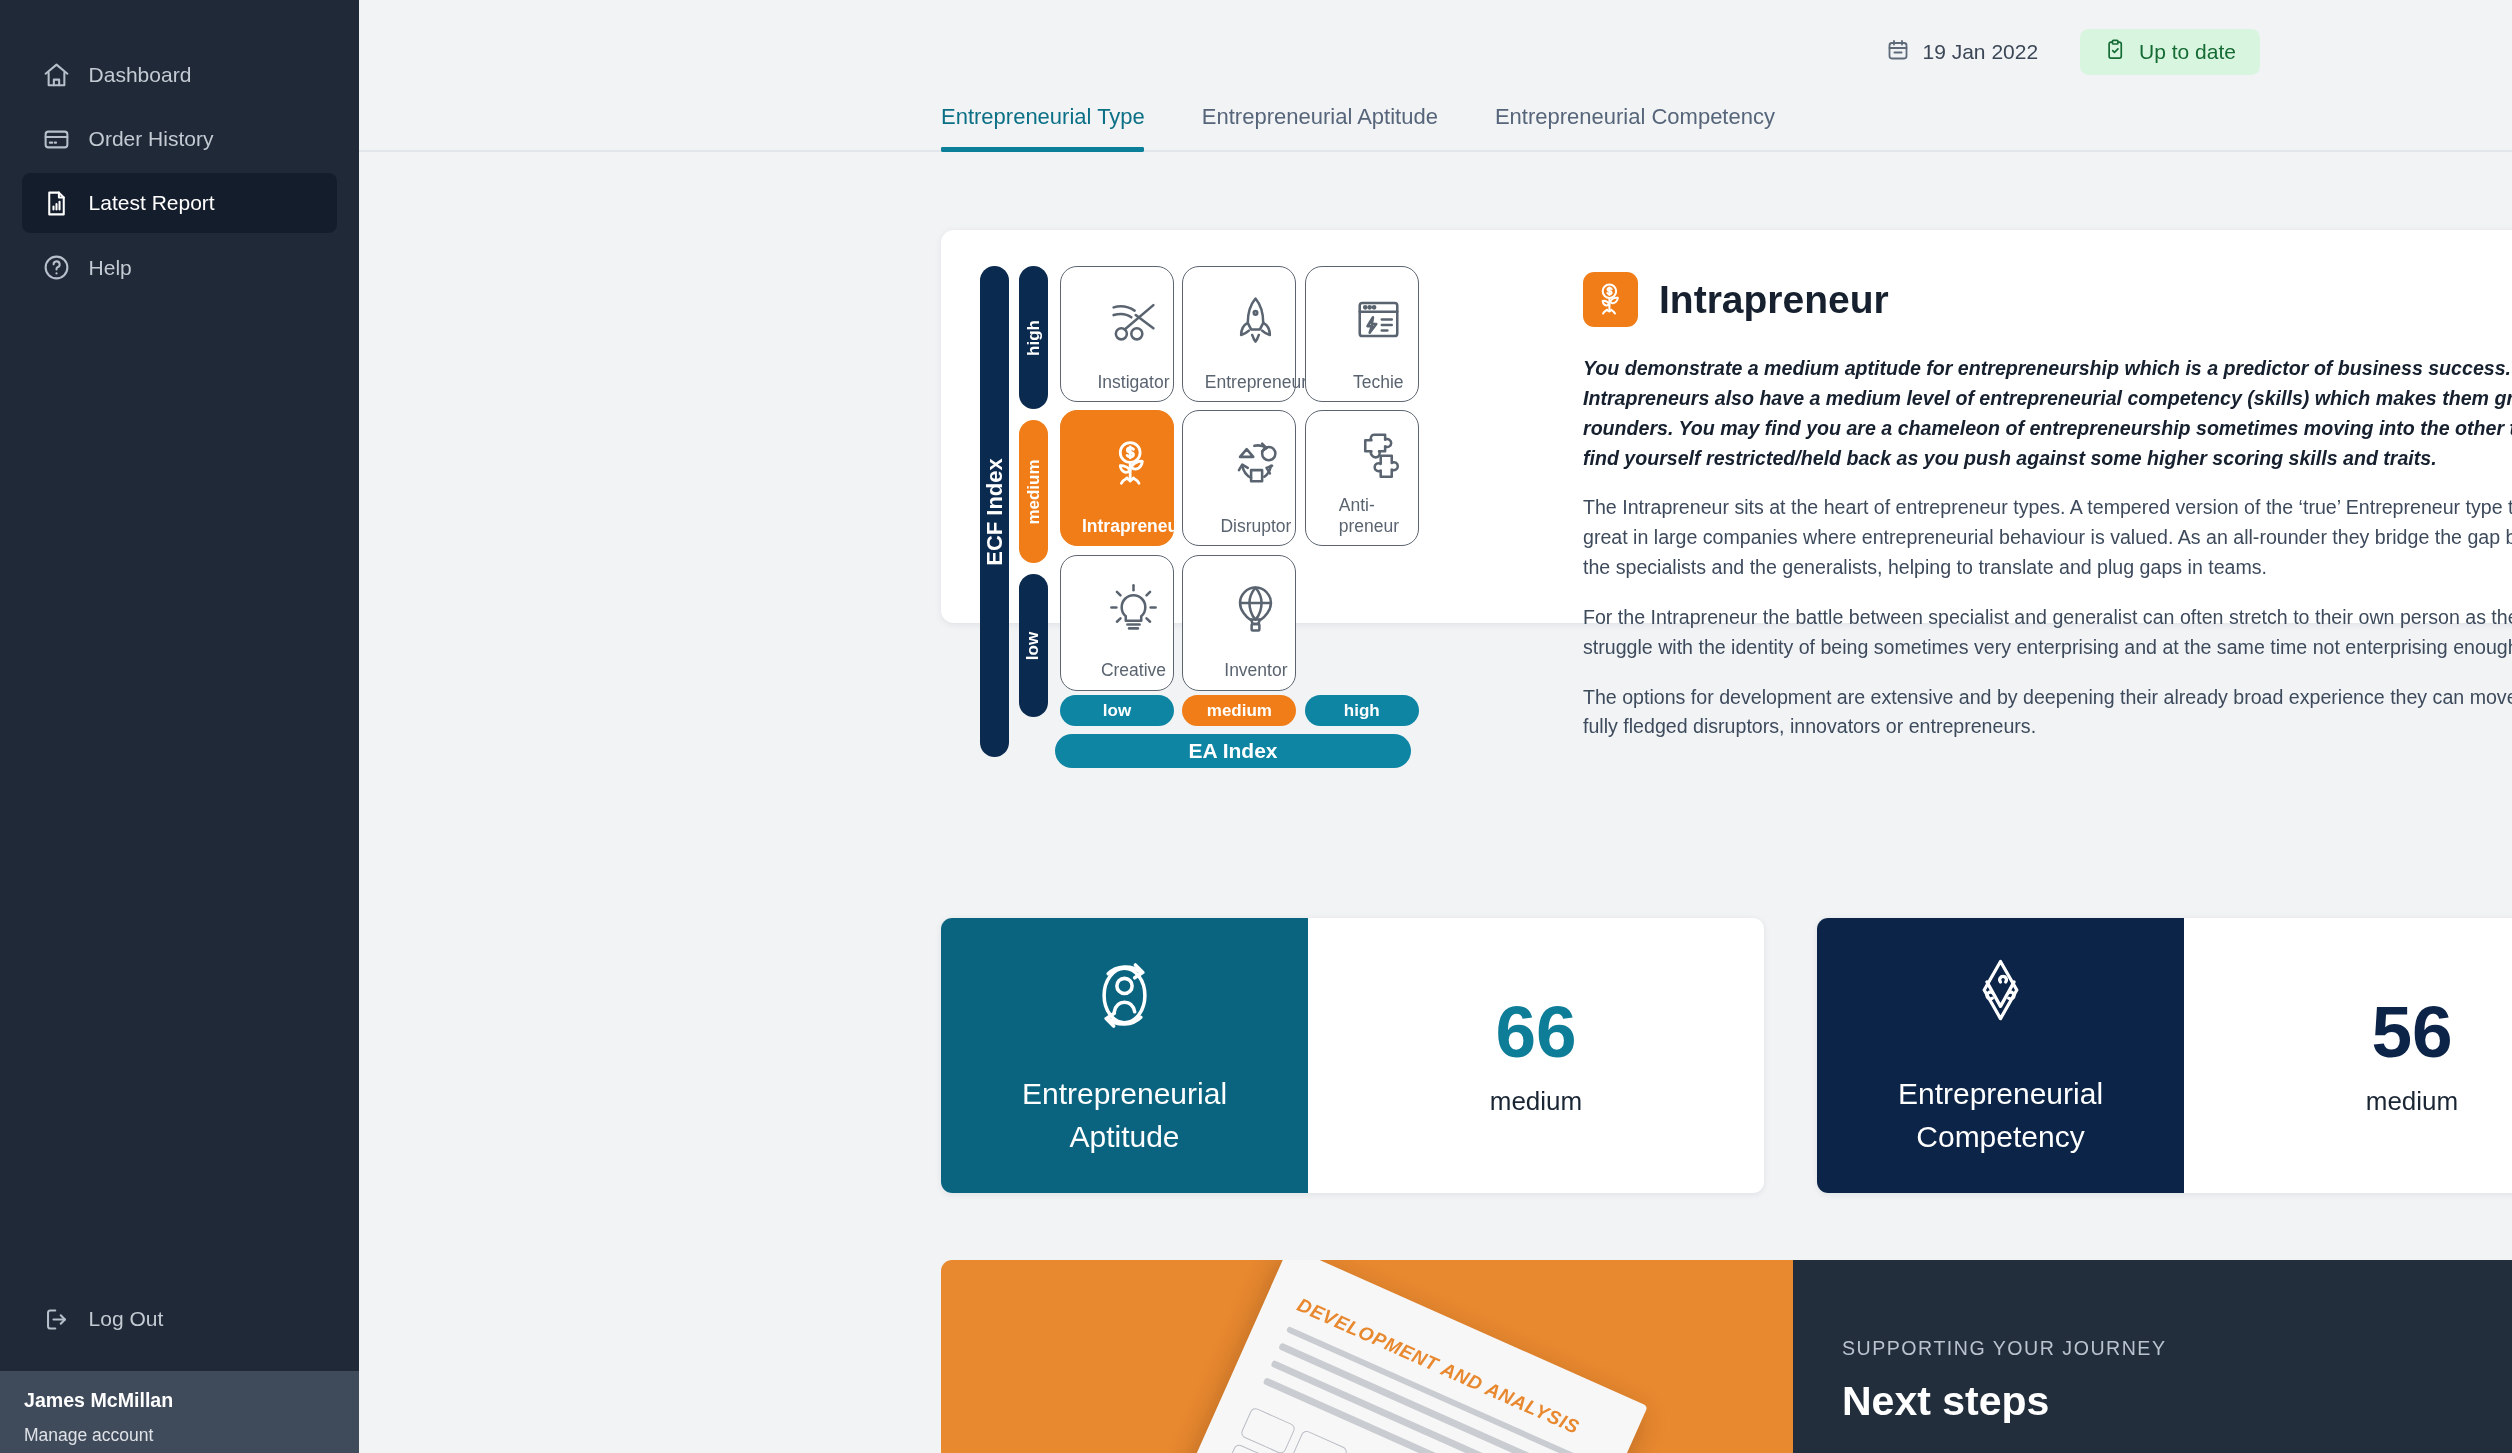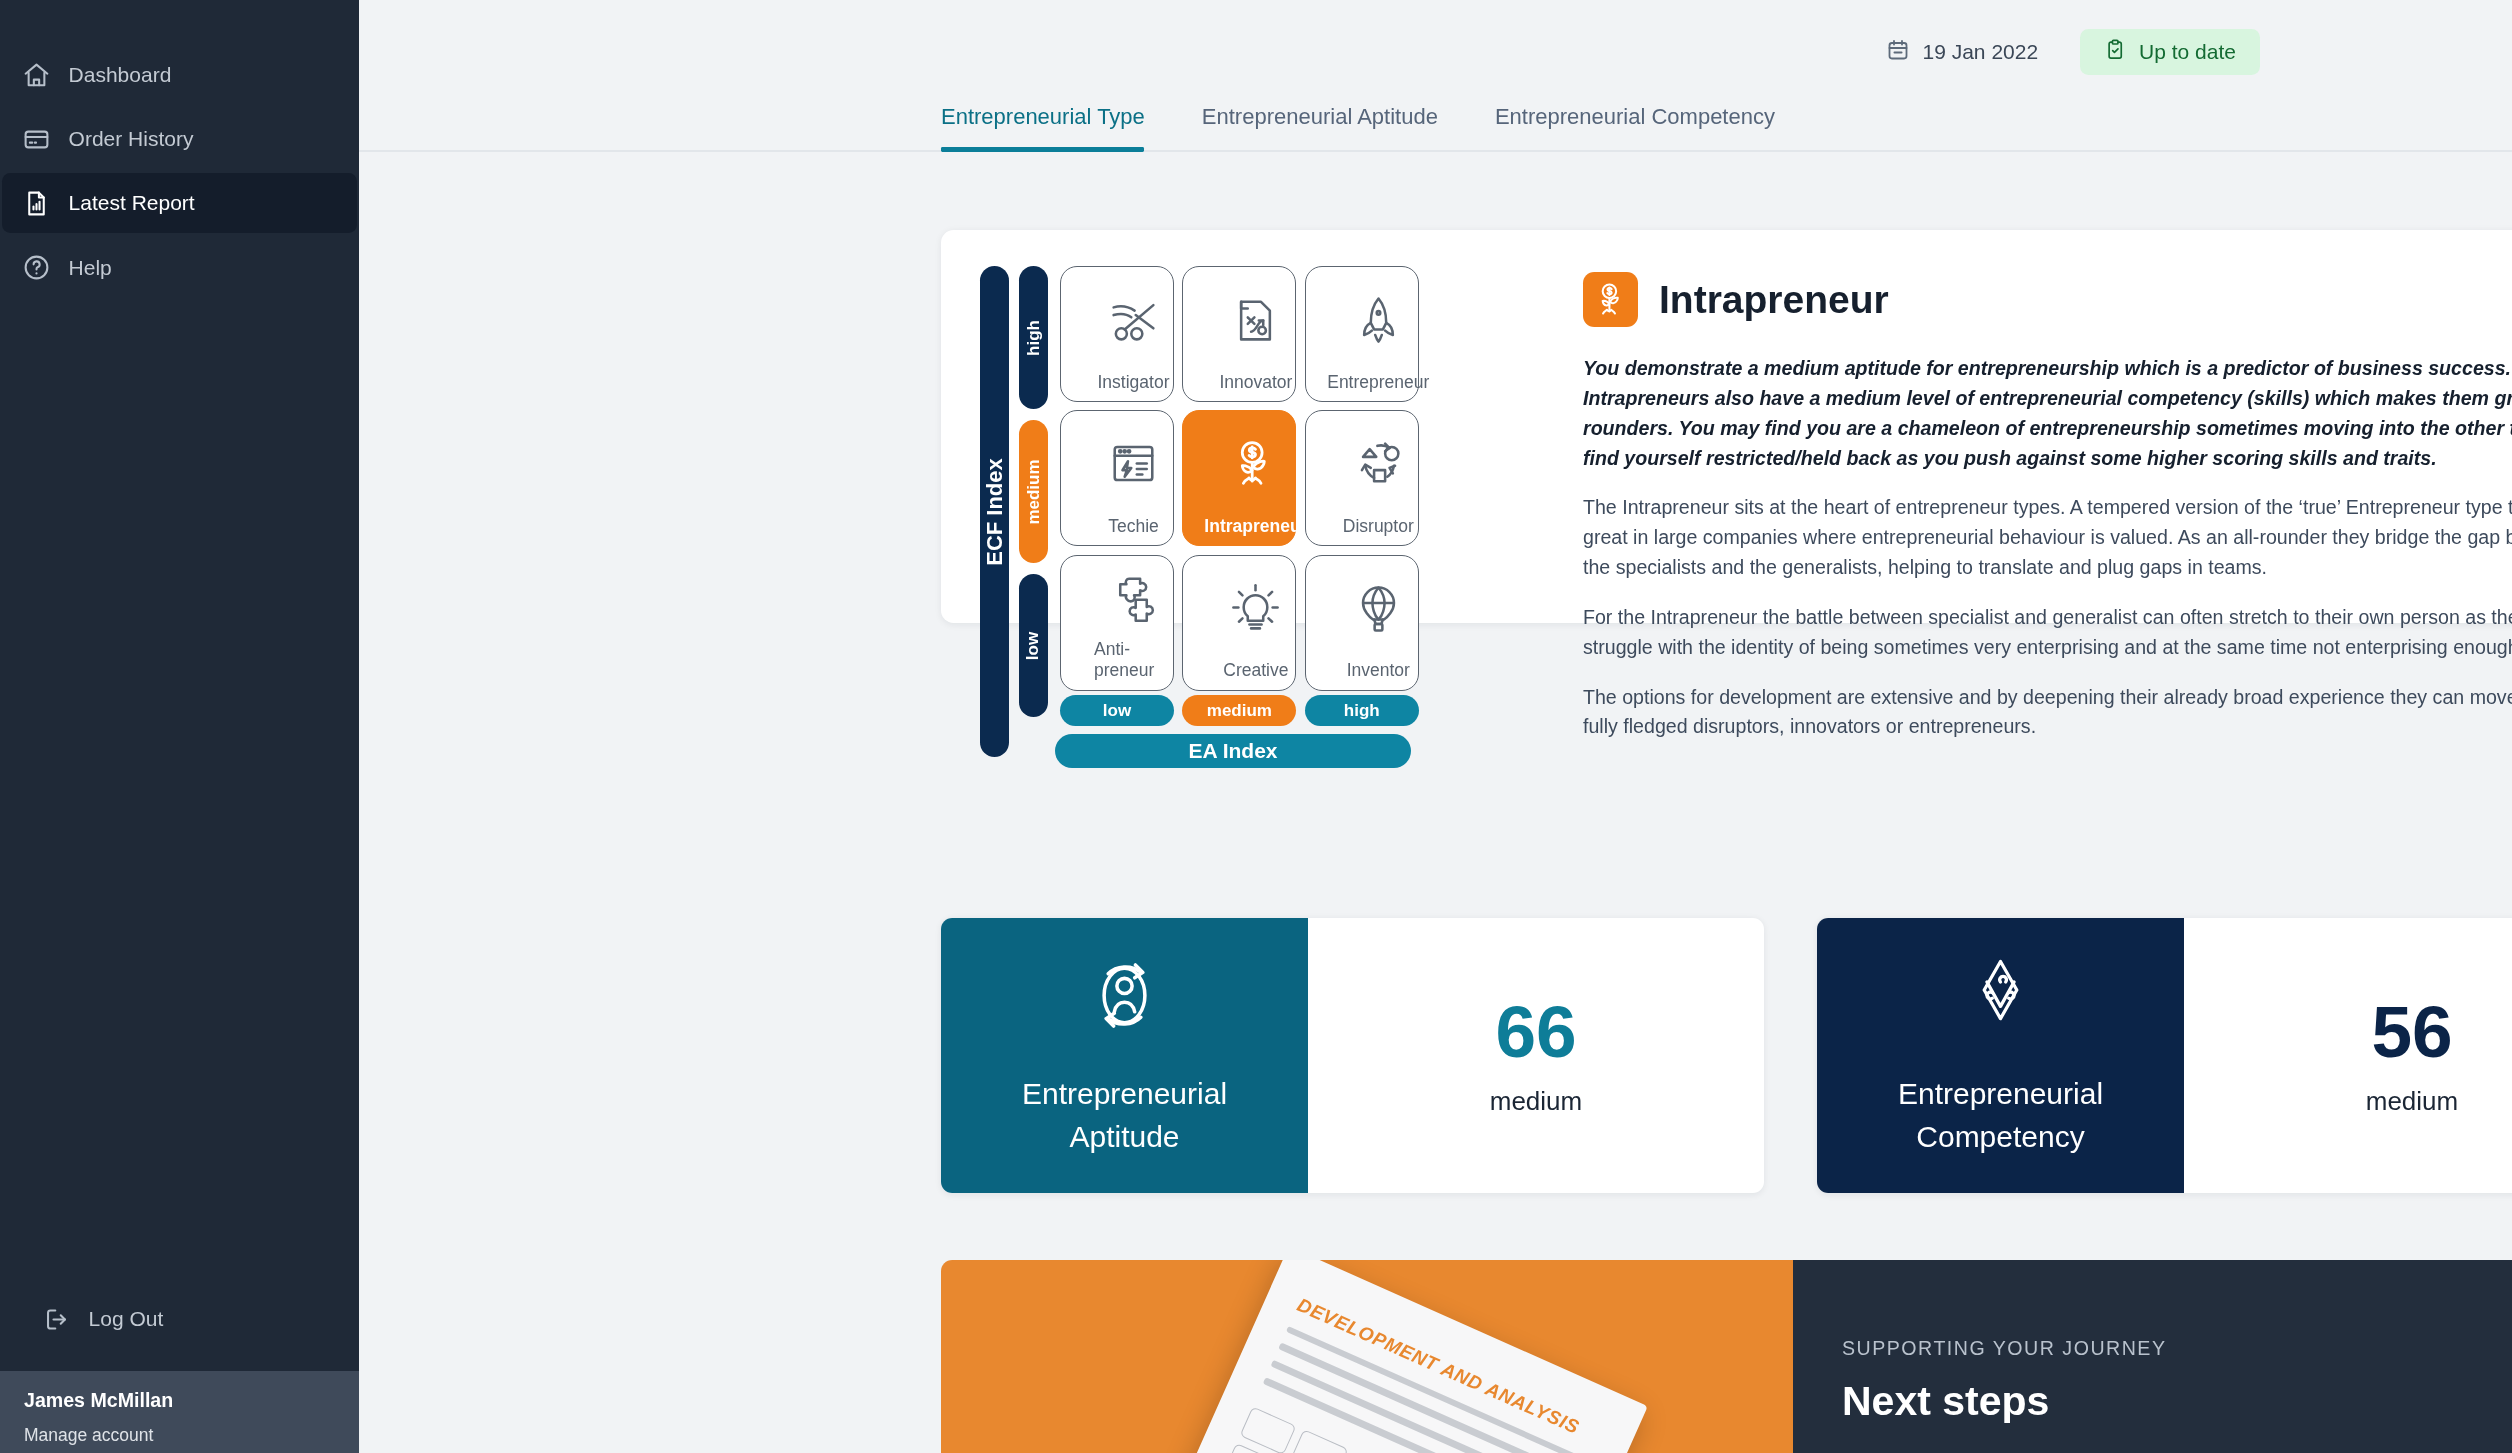--- a/index.html
+++ b/index.html
@@ -24,21 +24,21 @@
     display: flex; align-items: center; justify-content: center;
   }
   .brand-text { display: flex; flex-direction: column; gap: 4.9px; }
   .brand-name { color: #ffffff; font-size: 33px; font-weight: 300; letter-spacing: 0.4px; line-height: 1; }
   .brand-badge {
     background: #f5821f; color: #16212e; font-size: 11.2px; font-weight: 700;
     letter-spacing: 3.2px; border-radius: 14px; padding: 4.2px 0 4.2px 2.8px;
     text-align: center; width: 100%;
   }
 
-  .nav { margin-top: 45px; display: flex; flex-direction: column; gap: 4.2px; padding: 0 2px; }
+  .nav { margin-top: 45px; display: flex; flex-direction: column; gap: 4.2px; padding: 0 22px; }
   .nav-item {
     display: flex; align-items: center; gap: 18px;
     height: 60px; padding: 0 19.6px; border-radius: 8.4px;
     color: #c3cad3; font-size: 21px; cursor: pointer;
   }
   .nav-item.active { background: #141d2b; color: #ffffff; }
   .nav-ico { width: 29px; height: 29px; display: flex; align-items: center; justify-content: center; flex: 0 0 29px; }
   .nav-ico svg { width: 29px; height: 29px; }
 
   .logout {
@@ -322,34 +322,20 @@
                   <path d="M6 20c7-2 12-1 16 2"></path>
                 <path d="M42 11 16 33"></path>
                   <path d="M26 20 42 32"></path>
                 <circle cx="13" cy="37" r="5"></circle>
                   <circle cx="27" cy="37" r="5"></circle>
               </svg>
             </span>
             <span class="nm">Instigator</span>
           </div>
 
-          <div class="cell">
-            <span class="ic">
-              <svg viewBox="0 0 48 48" fill="none" stroke="#5a6470" stroke-width="2.3" stroke-linecap="round" stroke-linejoin="round">
-                <path d="M11 8h18l8 8v26H11z"></path>
-                  <path d="M11 8v6h6"></path>
-                <path d="M17 22l6 6"></path>
-                  <path d="M23 22l-6 6"></path>
-                <path d="M20 35c5 0 6-10 11-10"></path>
-                  <path d="M27 25h4v4"></path>
-                <circle cx="30" cy="34" r="3.4"></circle>
-              </svg>
-            </span>
-            <span class="nm">Innovator</span>
-          </div>
 
           <div class="cell">
             <span class="ic">
               <svg viewBox="0 0 48 48" fill="none" stroke="#5a6470" stroke-width="2.3" stroke-linecap="round" stroke-linejoin="round">
                 <path d="M24 5c5 6 7 14 7 22l-3 6h-8l-3-6c0-8 2-16 7-22z"></path>
                 <circle cx="24" cy="18" r="1.6"></circle>
                 <path d="M17 27c-4 2-6 6-6 11 3-1 5-2 7-4"></path>
                 <path d="M31 27c4 2 6 6 6 11-3-1-5-2-7-4"></path>
                 <path d="M21 38c1 3 2 5 3 6 1-1 2-3 3-6"></path>
               </svg>

